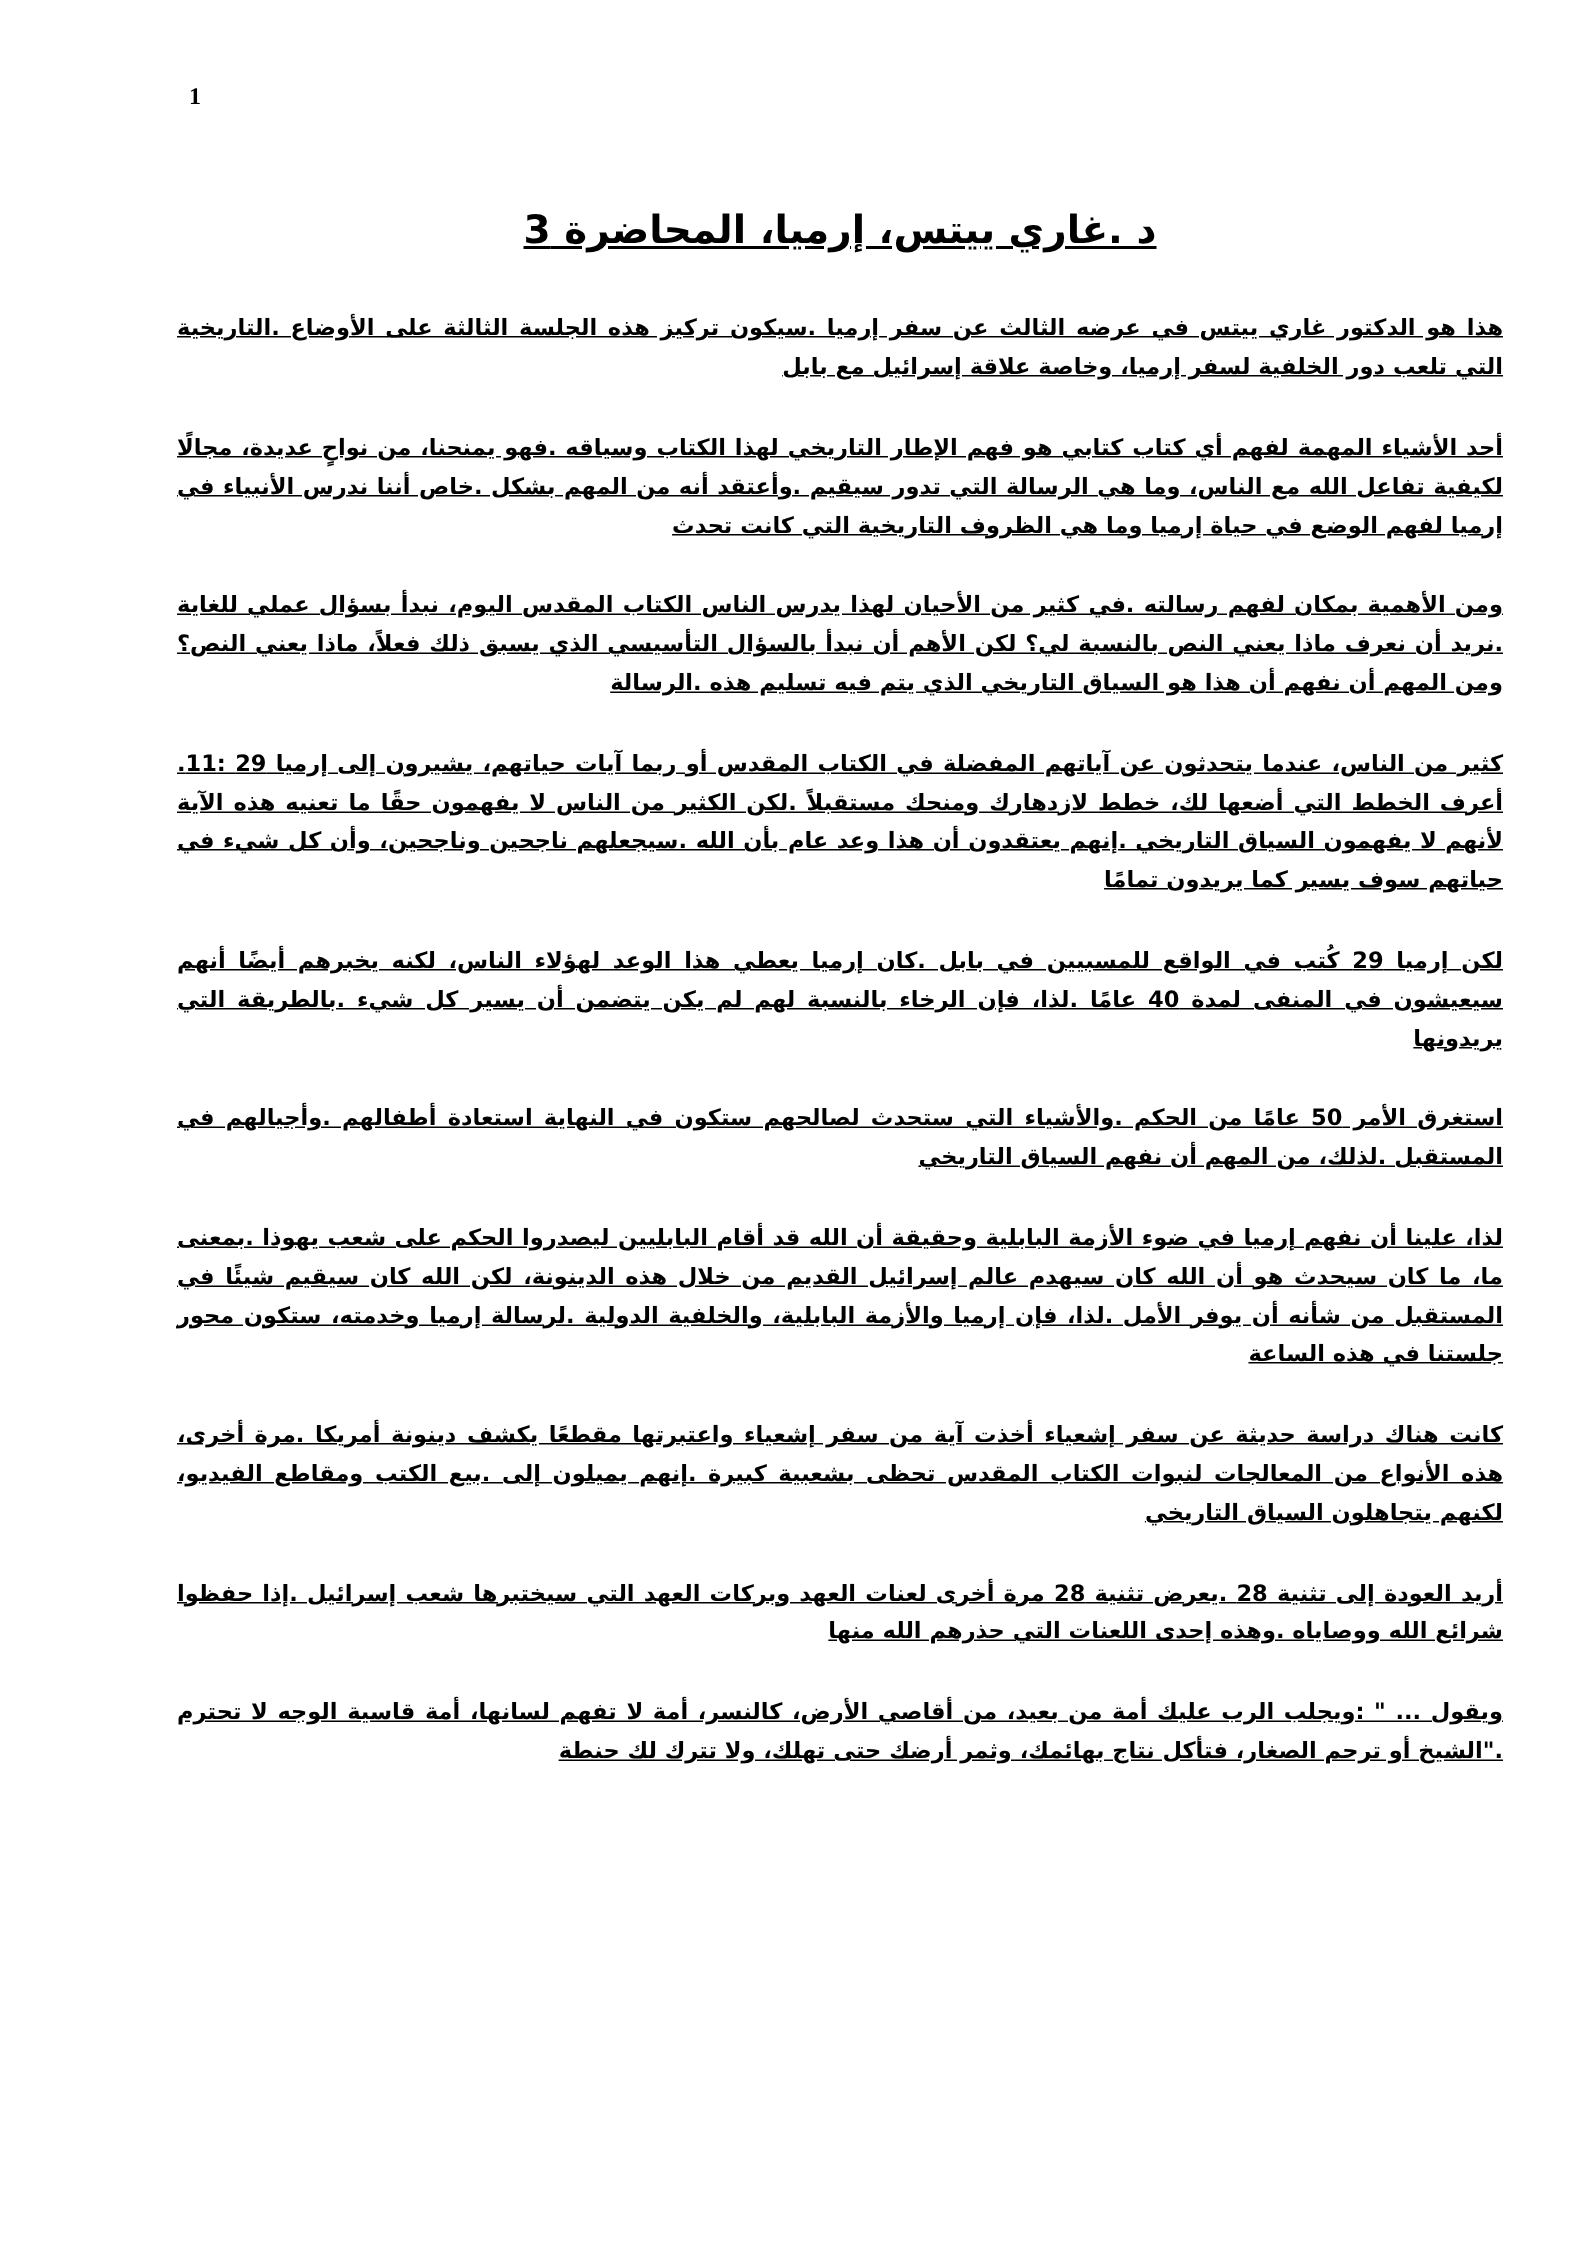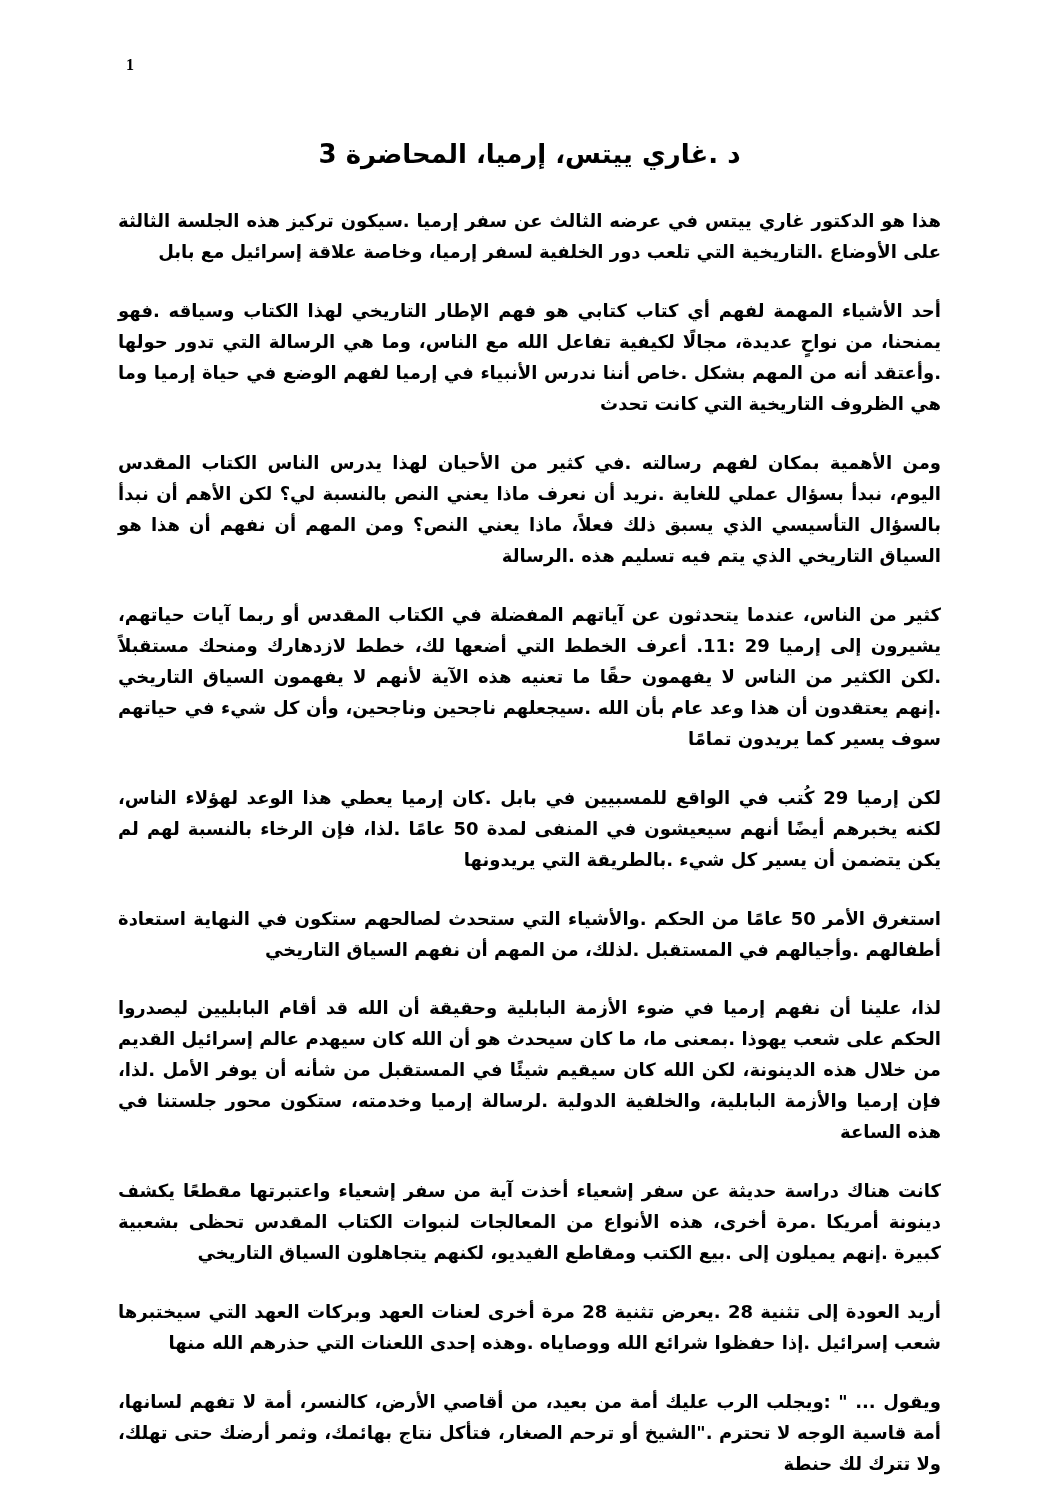--- a/index.html
+++ b/index.html
@@ -19,21 +19,22 @@
   .page-number {
     position: absolute;
     top: 56px;
     left: 126px;
     font-family: "Liberation Serif", serif;
     font-weight: 700;
     font-size: 16px;
   }
   .content {
     direction: rtl;
-    padding: 136px 117px 0 118px;
+    padding: 136px 56px 0 118px;
+    text-decoration: underline;
   }
   .title-block {
     text-align: center;
     margin-bottom: 10px;
   }
   .title-line {
     font-size: 26px;
     font-weight: 700;
     line-height: 1.4;
   }
@@ -43,43 +44,43 @@
     margin-top: 6px;
   }
   .paragraphs {
     margin-top: 34px;
   }
   .paragraphs p {
     direction: rtl;
     unicode-bidi: plaintext;
     text-align: justify;
     text-align-last: right;
-    font-size: 18px;
+    font-size: 15px;
     font-weight: 700;
     line-height: 1.72;
     margin: 0 0 28px 0;
   }
 </style>
 </head>
 <body>
 
 <div class="page-number">1</div>
 
 <div class="content">
 
   <div class="title-block">
     <div class="title-line">د .غاري ييتس، إرميا، المحاضرة 3</div>
   </div>
 
   <div class="paragraphs">
     <p>هذا هو الدكتور غاري ييتس في عرضه الثالث عن سفر إرميا .سيكون تركيز هذه الجلسة الثالثة على الأوضاع .التاريخية التي تلعب دور الخلفية لسفر إرميا، وخاصة علاقة إسرائيل مع بابل</p>
-    <p>أحد الأشياء المهمة لفهم أي كتاب كتابي هو فهم الإطار التاريخي لهذا الكتاب وسياقه .فهو يمنحنا، من نواحٍ عديدة، مجالًا لكيفية تفاعل الله مع الناس، وما هي الرسالة التي تدور حولها .وأعتقد أنه من المهم بشكل .خاص أننا ندرس الأنبياء في إرميا لفهم الوضع في حياة إرميا وما هي الظروف التاريخية التي كانت تحدث</p>
+    <p>أحد الأشياء المهمة لفهم أي كتاب كتابي هو فهم الإطار التاريخي لهذا الكتاب وسياقه .فهو يمنحنا، من نواحٍ عديدة، مجالًا لكيفية تفاعل الله مع الناس، وما هي الرسالة التي تدور سيقيم .وأعتقد أنه من المهم بشكل .خاص أننا ندرس الأنبياء في إرميا لفهم الوضع في حياة إرميا وما هي الظروف التاريخية التي كانت تحدث</p>
     <p>ومن الأهمية بمكان لفهم رسالته .في كثير من الأحيان لهذا يدرس الناس الكتاب المقدس اليوم، نبدأ بسؤال عملي للغاية .نريد أن نعرف ماذا يعني النص بالنسبة لي؟ لكن الأهم أن نبدأ بالسؤال التأسيسي الذي يسبق ذلك فعلاً، ماذا يعني النص؟ ومن المهم أن نفهم أن هذا هو السياق التاريخي الذي يتم فيه تسليم هذه .الرسالة</p>
     <p>كثير من الناس، عندما يتحدثون عن آياتهم المفضلة في الكتاب المقدس أو ربما آيات حياتهم، يشيرون إلى إرميا 29 :11. أعرف الخطط التي أضعها لك، خطط لازدهارك ومنحك مستقبلاً .لكن الكثير من الناس لا يفهمون حقًا ما تعنيه هذه الآية لأنهم لا يفهمون السياق التاريخي .إنهم يعتقدون أن هذا وعد عام بأن الله .سيجعلهم ناجحين وناجحين، وأن كل شيء في حياتهم سوف يسير كما يريدون تمامًا</p>
-    <p>لكن إرميا 29 كُتب في الواقع للمسبيين في بابل .كان إرميا يعطي هذا الوعد لهؤلاء الناس، لكنه يخبرهم أيضًا أنهم سيعيشون في المنفى لمدة 50 عامًا .لذا، فإن الرخاء بالنسبة لهم لم يكن يتضمن أن يسير كل شيء .بالطريقة التي يريدونها</p>
+    <p>لكن إرميا 29 كُتب في الواقع للمسبيين في بابل .كان إرميا يعطي هذا الوعد لهؤلاء الناس، لكنه يخبرهم أيضًا أنهم سيعيشون في المنفى لمدة 40 عامًا .لذا، فإن الرخاء بالنسبة لهم لم يكن يتضمن أن يسير كل شيء .بالطريقة التي يريدونها</p>
     <p>استغرق الأمر 50 عامًا من الحكم .والأشياء التي ستحدث لصالحهم ستكون في النهاية استعادة أطفالهم .وأجيالهم في المستقبل .لذلك، من المهم أن نفهم السياق التاريخي</p>
     <p>لذا، علينا أن نفهم إرميا في ضوء الأزمة البابلية وحقيقة أن الله قد أقام البابليين ليصدروا الحكم على شعب يهوذا .بمعنى ما، ما كان سيحدث هو أن الله كان سيهدم عالم إسرائيل القديم من خلال هذه الدينونة، لكن الله كان سيقيم شيئًا في المستقبل من شأنه أن يوفر الأمل .لذا، فإن إرميا والأزمة البابلية، والخلفية الدولية .لرسالة إرميا وخدمته، ستكون محور جلستنا في هذه الساعة</p>
     <p>كانت هناك دراسة حديثة عن سفر إشعياء أخذت آية من سفر إشعياء واعتبرتها مقطعًا يكشف دينونة أمريكا .مرة أخرى، هذه الأنواع من المعالجات لنبوات الكتاب المقدس تحظى بشعبية كبيرة .إنهم يميلون إلى .بيع الكتب ومقاطع الفيديو، لكنهم يتجاهلون السياق التاريخي</p>
     <p>أريد العودة إلى تثنية 28 .يعرض تثنية 28 مرة أخرى لعنات العهد وبركات العهد التي سيختبرها شعب إسرائيل .إذا حفظوا شرائع الله ووصاياه .وهذه إحدى اللعنات التي حذرهم الله منها</p>
     <p>ويقول ... " :ويجلب الرب عليك أمة من بعيد، من أقاصي الأرض، كالنسر، أمة لا تفهم لسانها، أمة قاسية الوجه لا تحترم ."الشيخ أو ترحم الصغار، فتأكل نتاج بهائمك، وثمر أرضك حتى تهلك، ولا تترك لك حنطة</p>
   </div>
 
 </div>
 
 </body></html>

